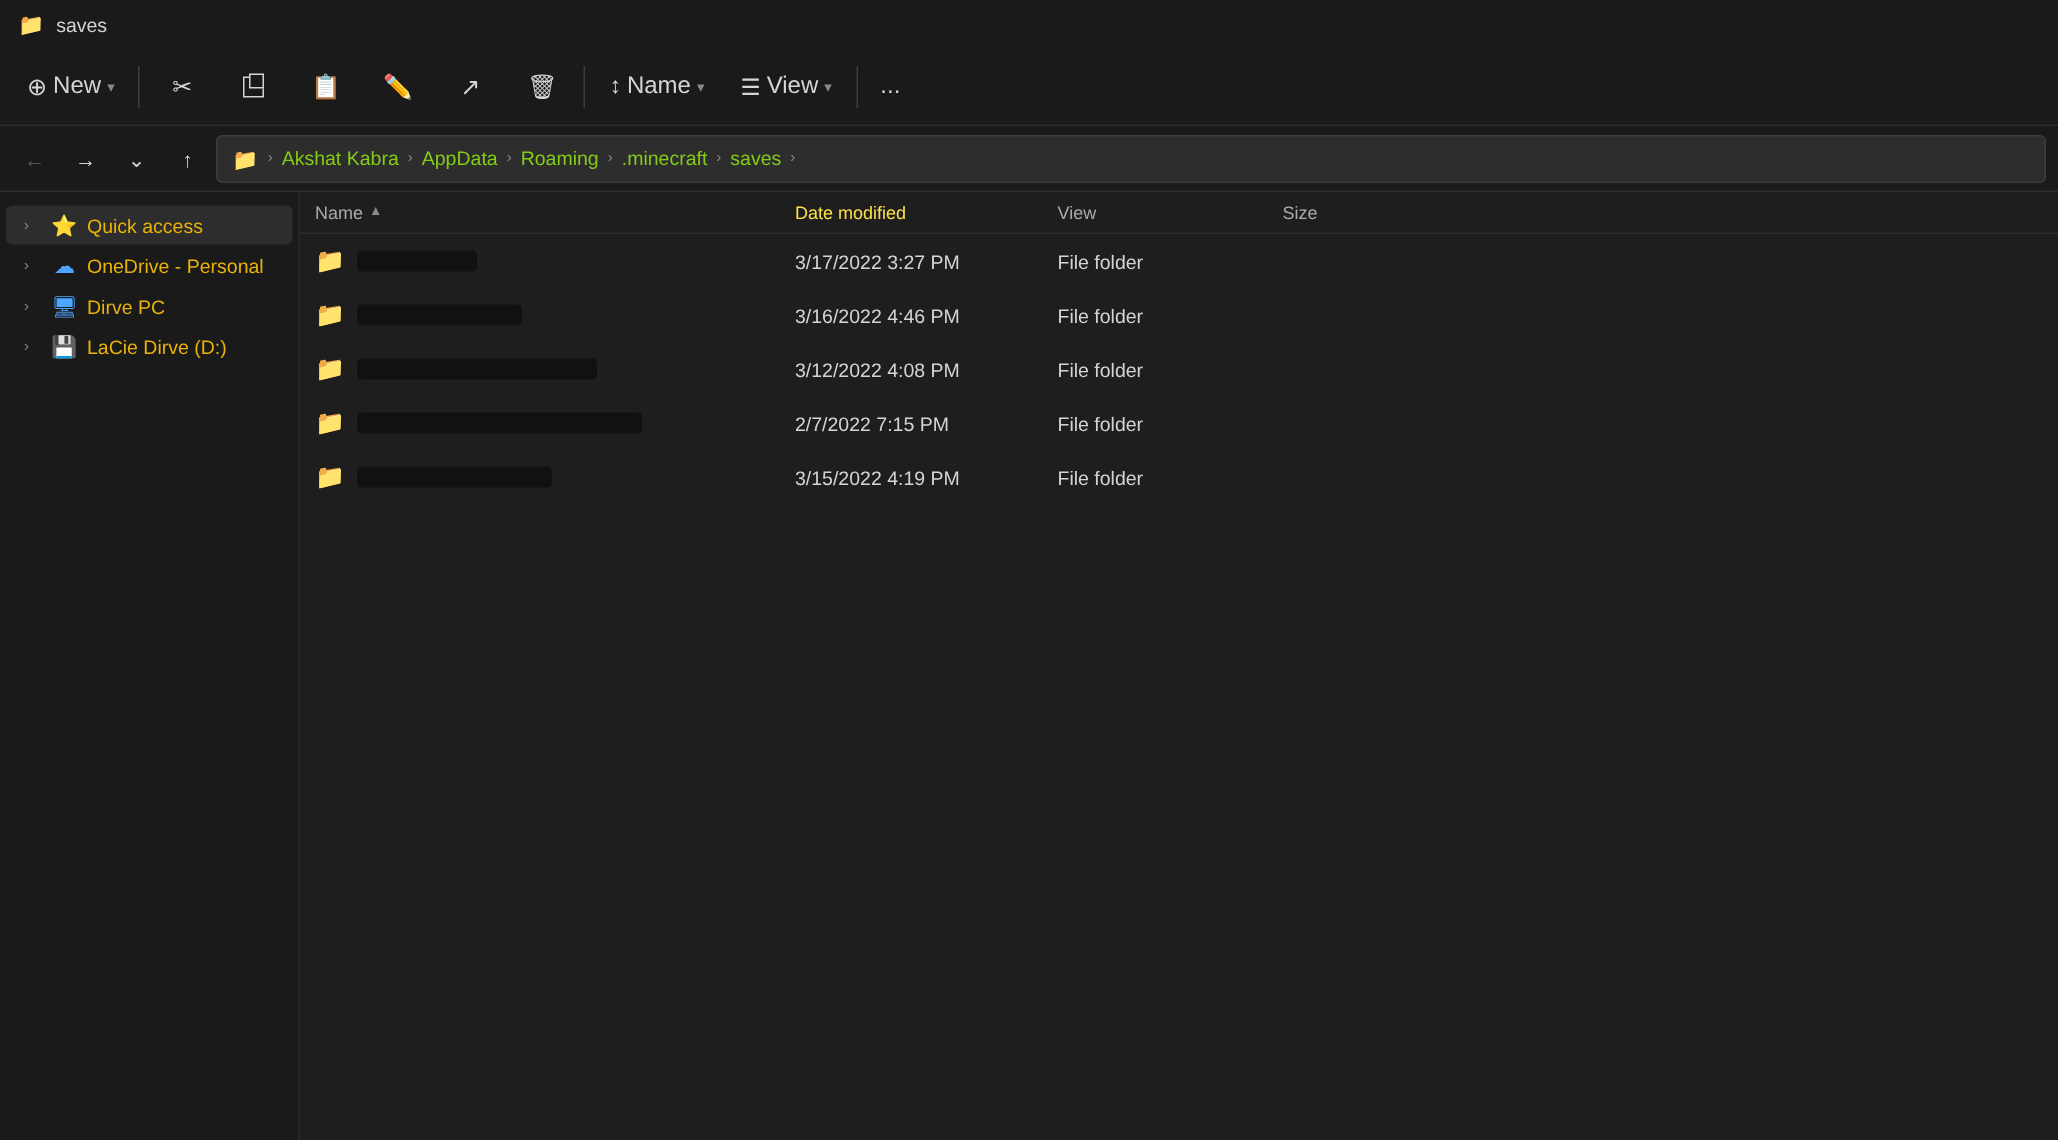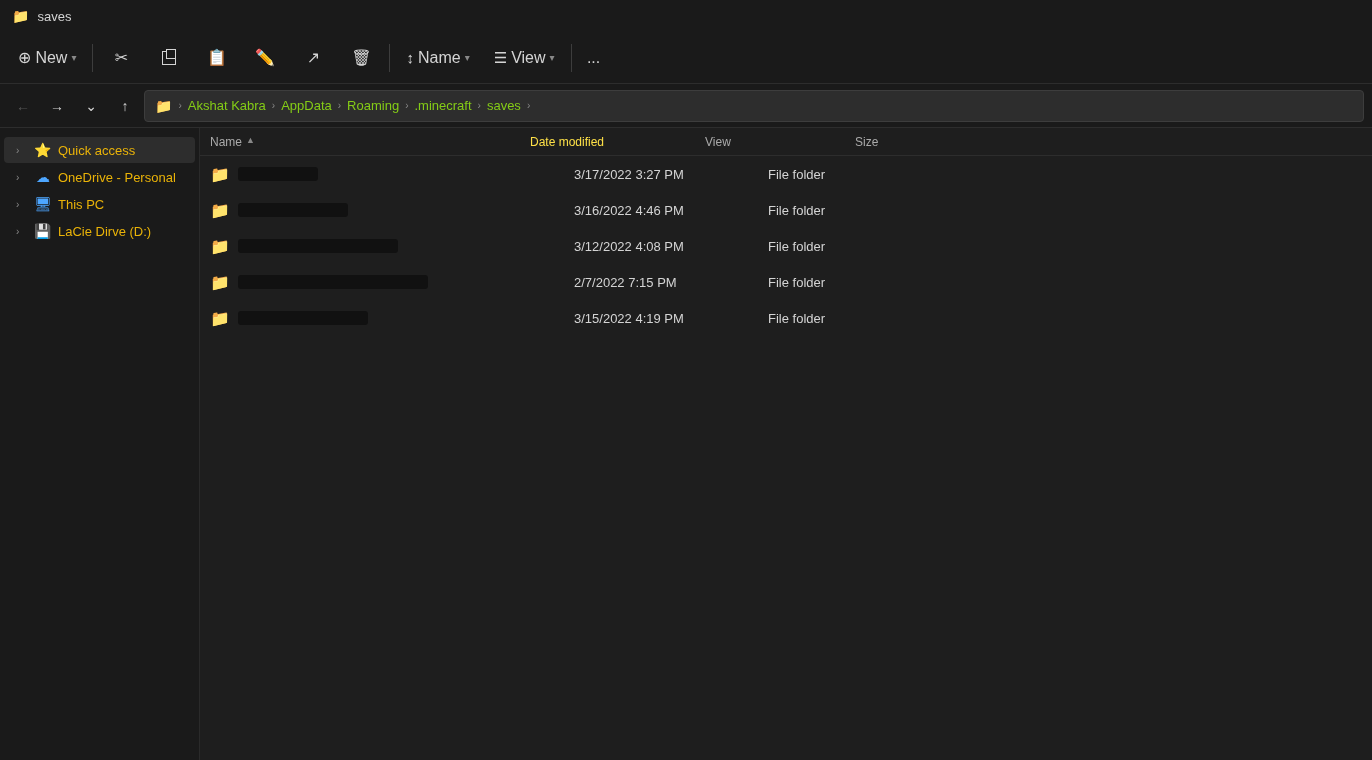--- a/index.html
+++ b/index.html
@@ -235,27 +235,25 @@
     .redacted-bar {
       height: 14px;
       background: #111;
       border-radius: 3px;
       display: inline-block;
     }
     .file-date {
       flex: 0 0 175px;
       font-size: 13px;
       color: #d4d4d4;
-      margin-left: 44px;
     }
     .file-type {
       flex: 0 0 150px;
       font-size: 13px;
       color: #d4d4d4;
-      margin-left: 19px;
     }
     .file-size {
       flex: 0 0 100px;
       font-size: 13px;
       color: #d4d4d4;
     }
 
     .sort-chevron {
       color: #888;
       font-size: 9px;
@@ -349,21 +347,21 @@
       <span class="sidebar-label">Quick access</span>
     </div>
     <div class="sidebar-item">
       <span class="sidebar-chevron">›</span>
       <span class="sidebar-icon" style="color:#4da6ff;">☁</span>
       <span class="sidebar-label">OneDrive - Personal</span>
     </div>
     <div class="sidebar-item">
       <span class="sidebar-chevron">›</span>
       <span class="sidebar-icon" style="color:#4da6ff;">🖥</span>
-      <span class="sidebar-label">This PC</span>
+      <span class="sidebar-label">Dirve PC</span>
     </div>
     <div class="sidebar-item">
       <span class="sidebar-chevron">›</span>
       <span class="sidebar-icon" style="color:#aaa;">💾</span>
       <span class="sidebar-label">LaCie Dirve (D:)</span>
     </div>
   </div>
 
   <div class="content">
 

